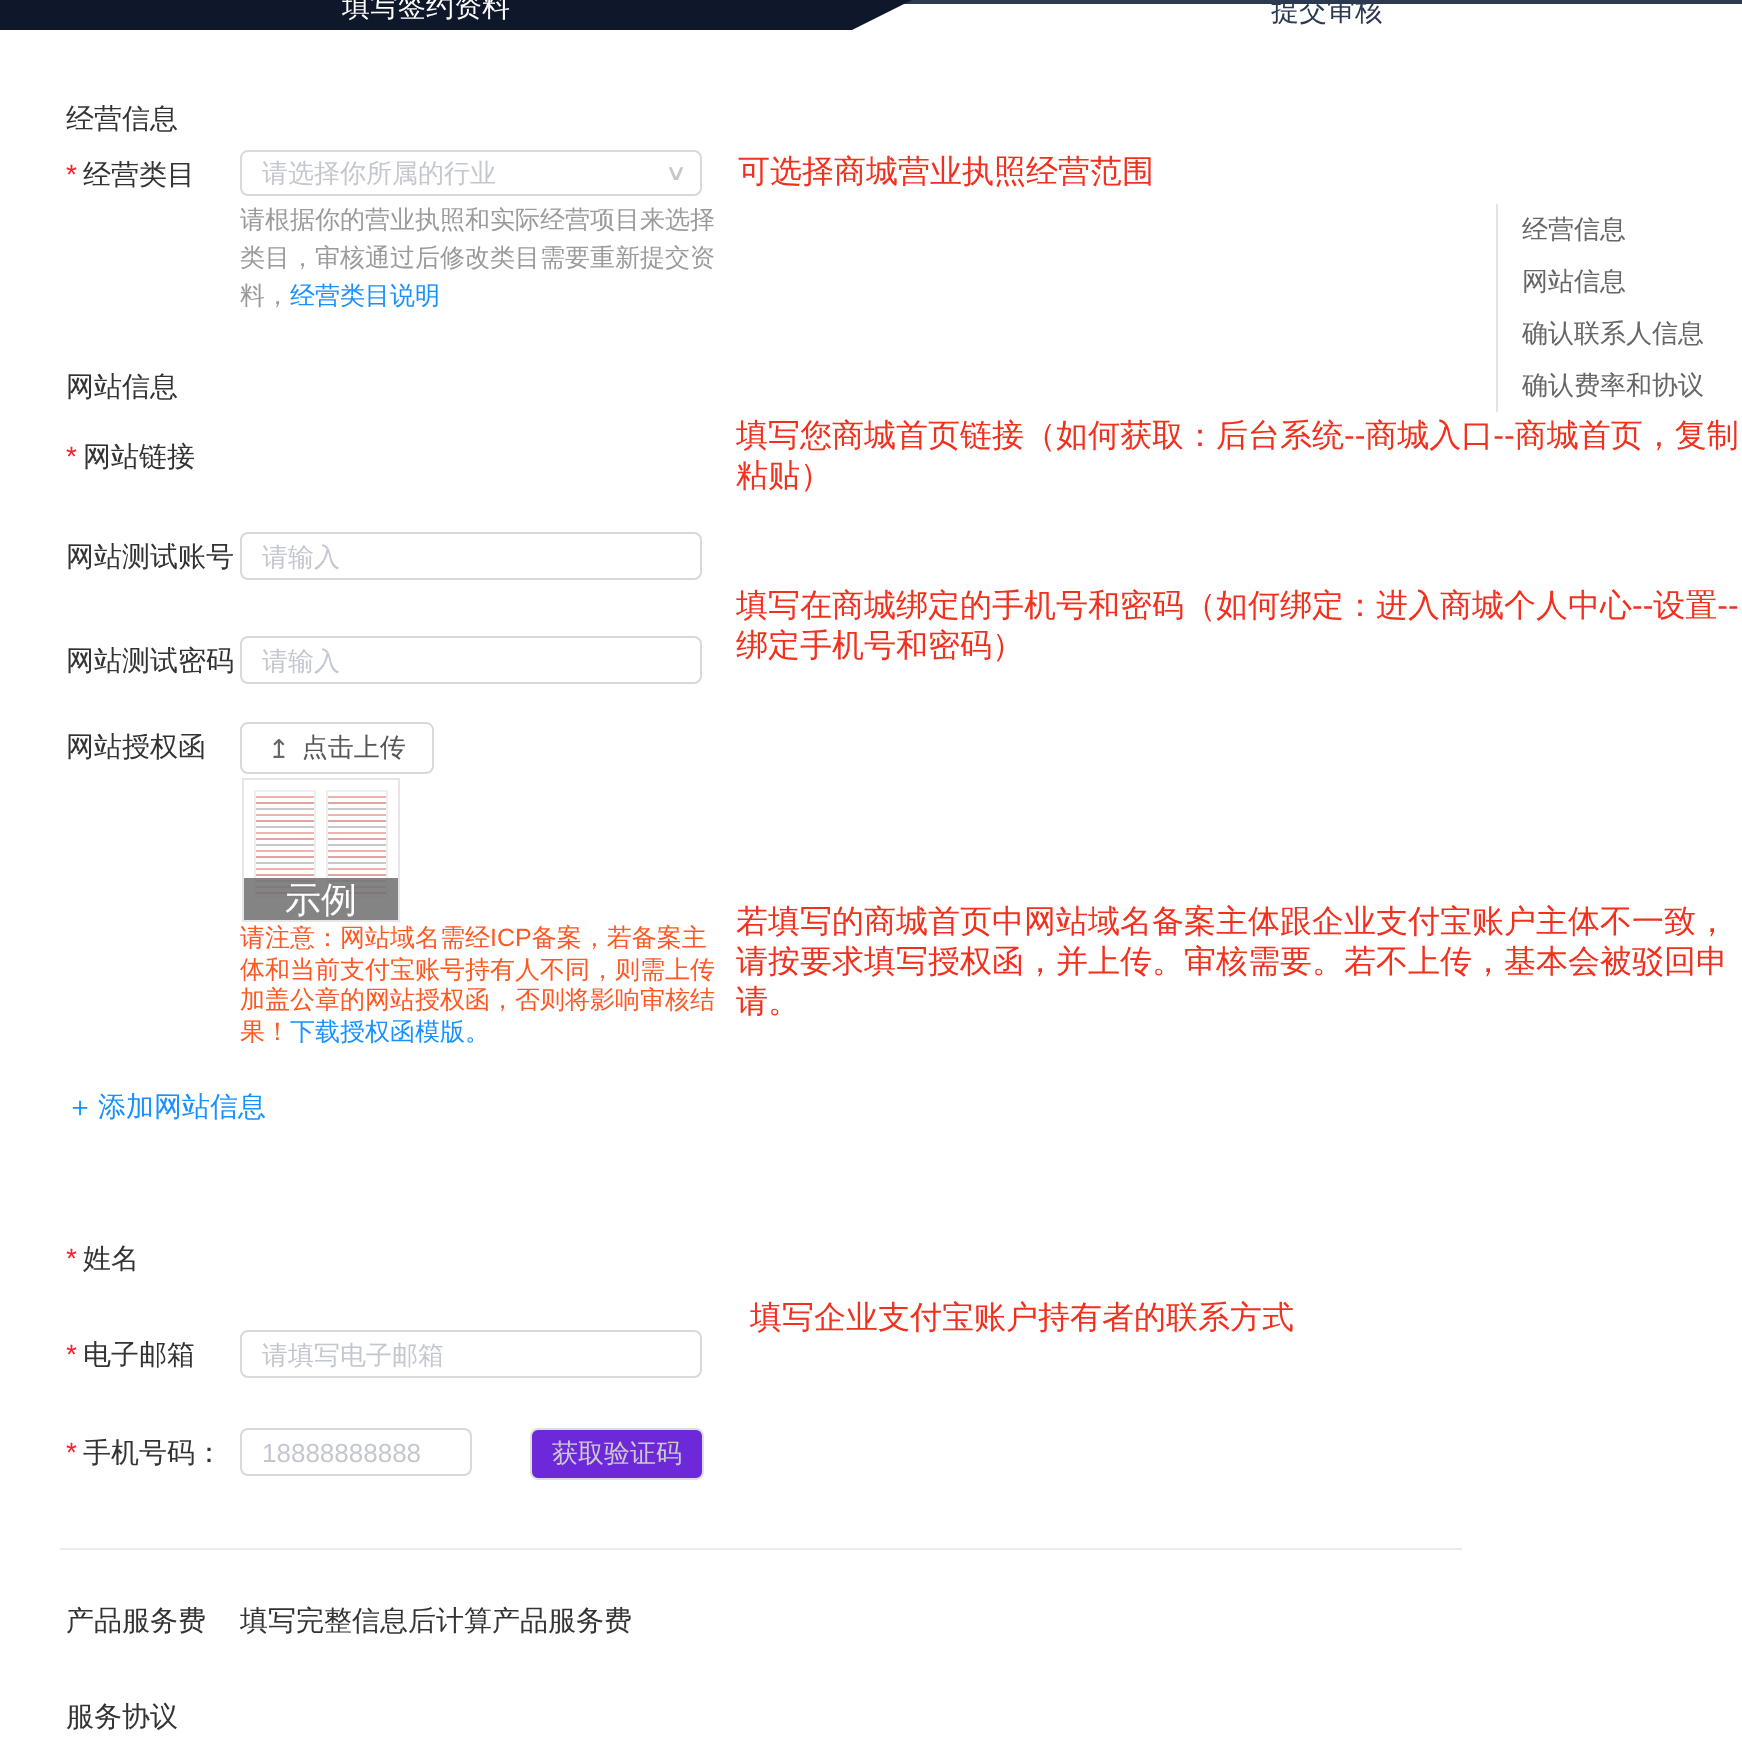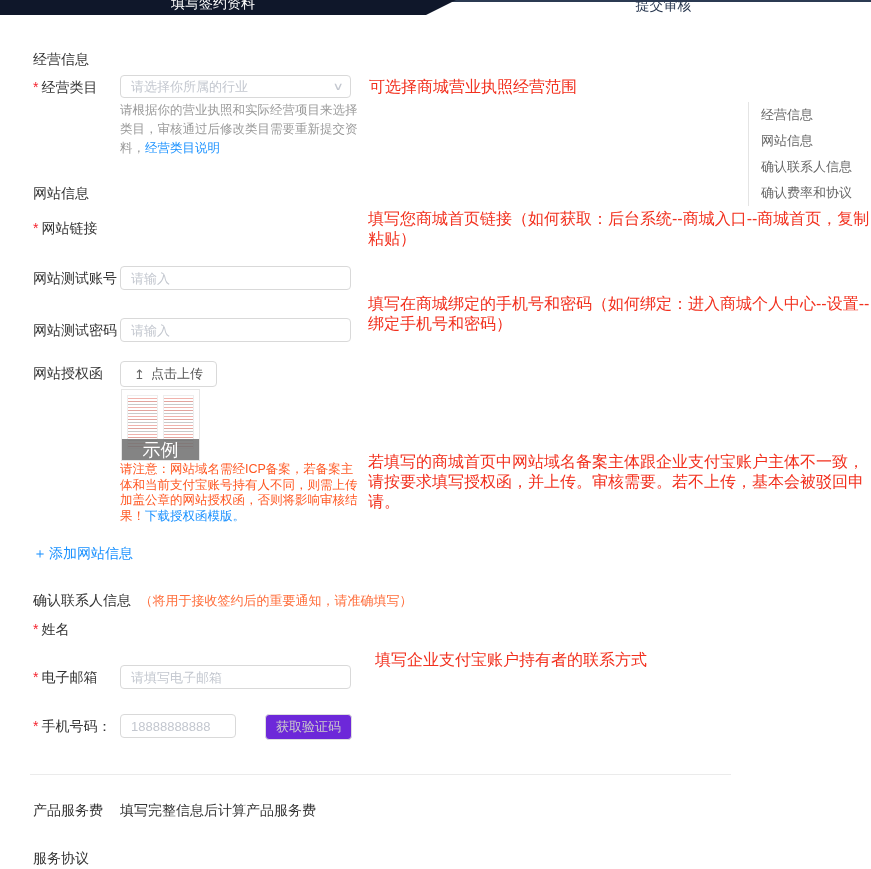--- a/index.html
+++ b/index.html
@@ -116,24 +116,20 @@
 
   <div class="abs orange-note" style="left:120px;top:462px;width:242px;">
     <span>请注意：网站域名需经ICP备案，若备案主体和当前支付宝账号持有人不同，则需上传加盖公章的网站授权函，否则将影响审核结果！</span><span class="link">下载授权函模版。</span>
   </div>
   <div class="abs red-note" style="left:368px;top:452px;width:510px;">若填写的商城首页中网站域名备案主体跟企业支付宝账户主体不一致，请按要求填写授权函，并上传。审核需要。若不上传，基本会被驳回申请。</div>
 
   <div class="abs" style="left:33px;top:545px;font-size:14px;color:#1890ff;cursor:pointer;">
     <span>＋</span><span style="margin-left:2px;">添加网站信息</span>
   </div>
 
-  <div class="abs" style="left:33px;top:591px;white-space:nowrap;">
-    <span class="sec-title">确认联系人信息</span>
-    <span class="title-note" style="margin-left:4px;">（将用于接收签约后的重要通知，请准确填写）</span>
-  </div>
 
   <div class="abs flabel" style="left:33px;top:621px;"><span class="req">*</span><span>姓名</span></div>
   <div class="abs red-note" style="left:375px;top:650px;">填写企业支付宝账户持有者的联系方式</div>
 
   <div class="abs flabel" style="left:33px;top:669px;"><span class="req">*</span><span>电子邮箱</span></div>
   <input class="abs tinput" style="left: 120px; top: 665px; width: 231px; height: 24px;" placeholder="请填写电子邮箱">
 
   <div class="abs flabel" style="left:33px;top:718px;"><span class="req">*</span><span>手机号码：</span></div>
   <input class="abs tinput" style="left: 120px; top: 714px; width: 116px; height: 24px;" placeholder="18888888888">
   <button class="abs code-btn" style="left:265px;top:714px;">获取验证码</button>

